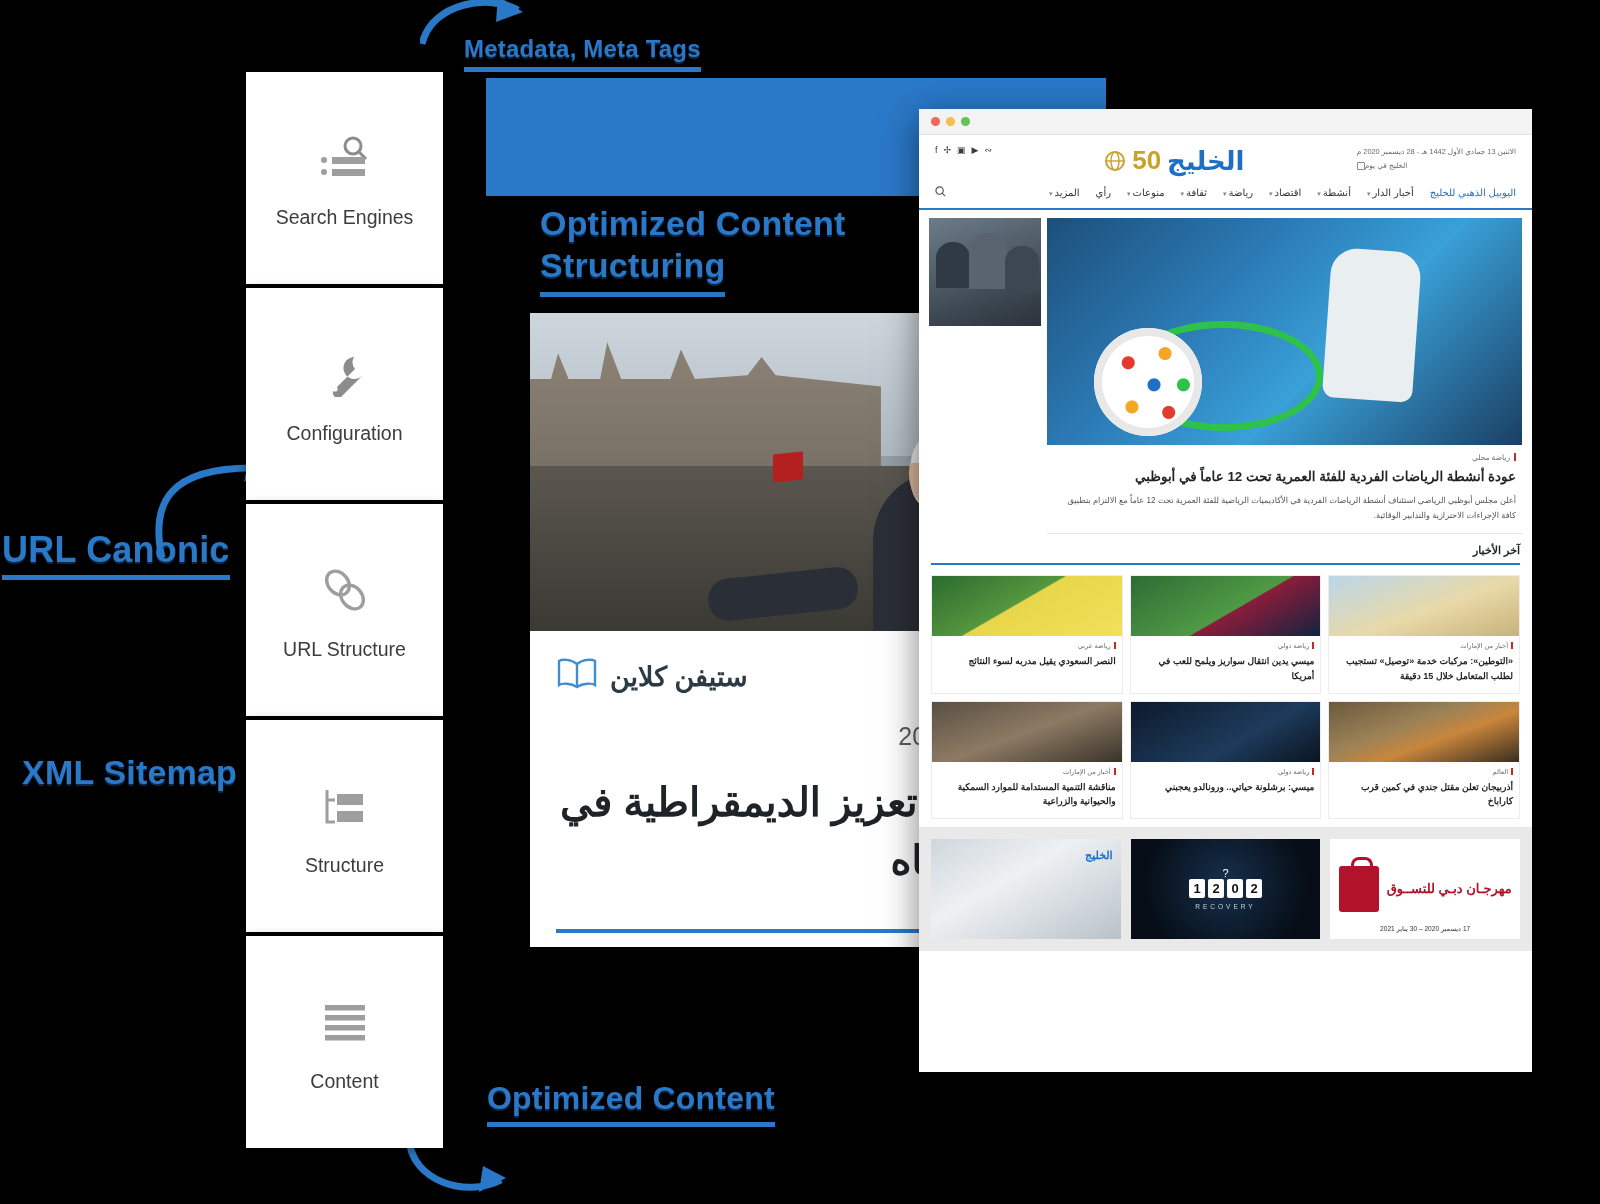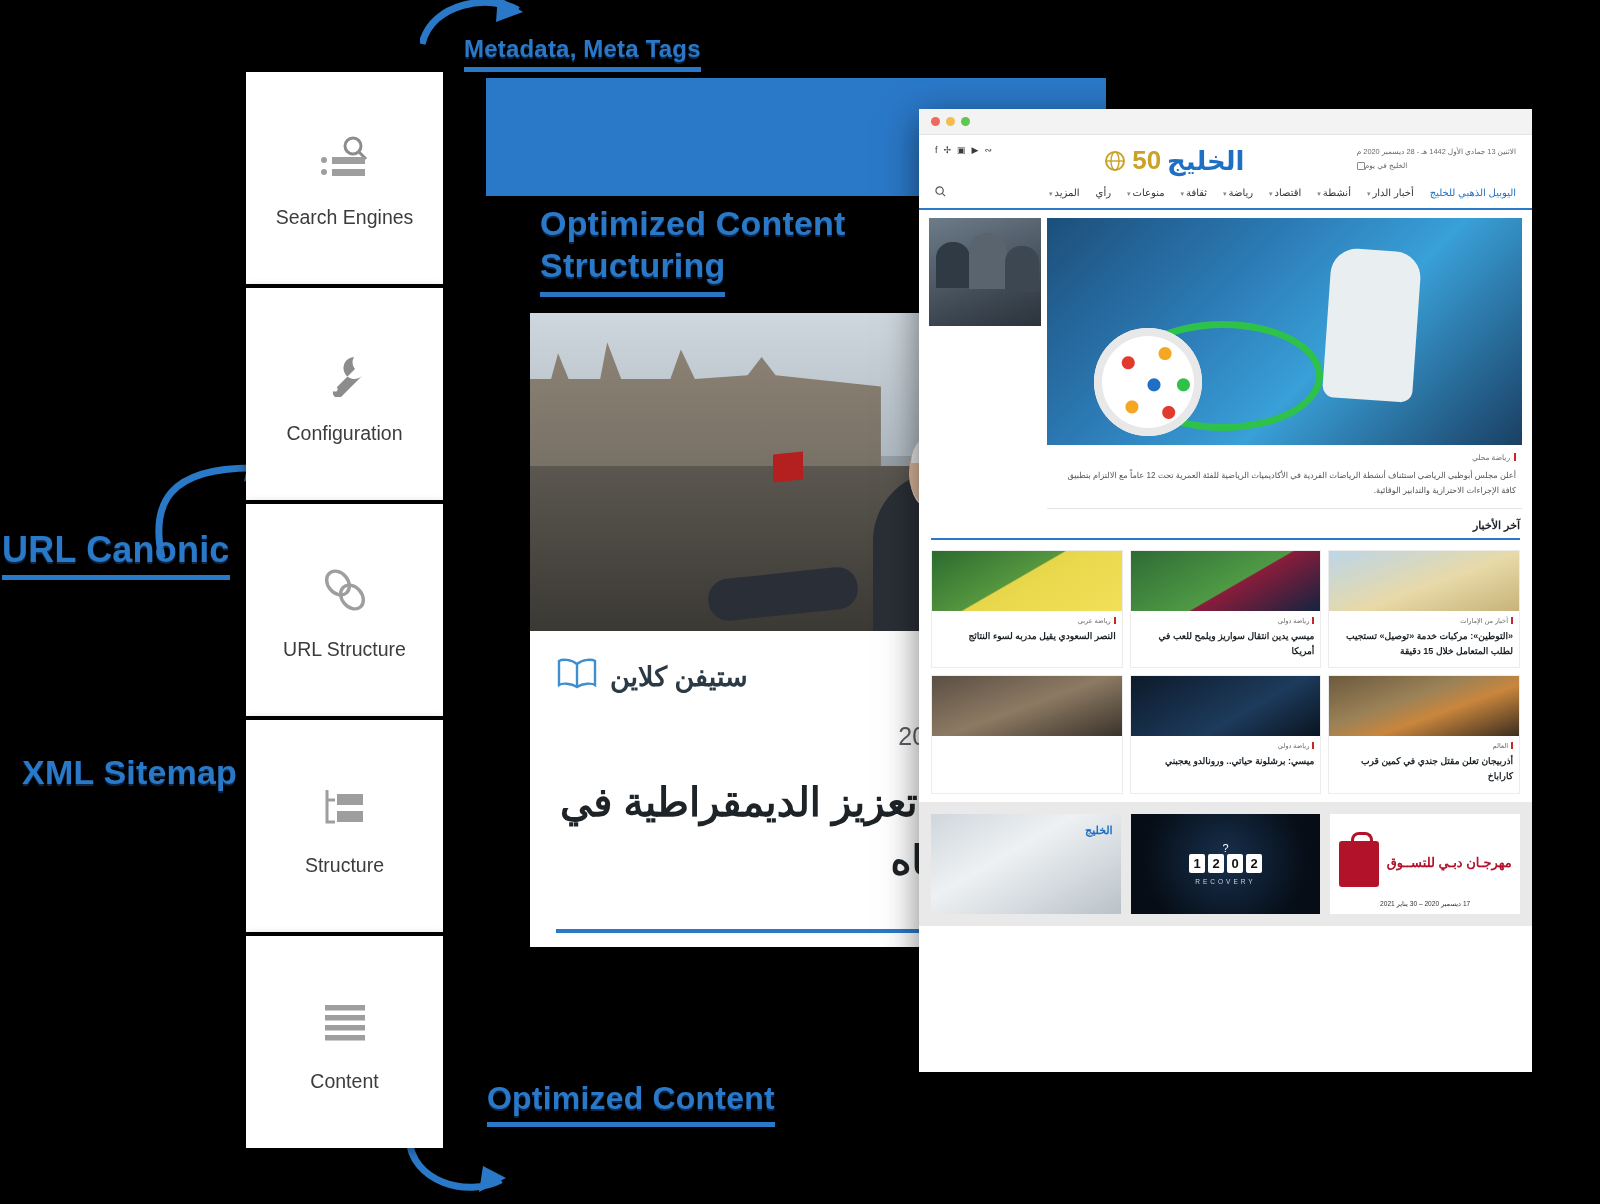--- a/index.html
+++ b/index.html
@@ -381,20 +381,21 @@
       <div class="hero">
         <div class="hero-main">
           <div class="hm-img">
             <div class="kid"></div>
               <div class="bike"></div>
               <div class="wheel"></div>
               <div class="dots"></div>
           </div>
           <div class="hm-body">
             <div class="kicker"><span class="bar"></span><span>رياضة محلي</span></div>
+            <div class="hm-title">عودة أنشطة الرياضات الفردية للفئة العمرية تحت 12 عاماً في أبوظبي</div>
             <div class="hm-desc">أعلن مجلس أبوظبي الرياضي استئناف أنشطة الرياضات الفردية في الأكاديميات الرياضية للفئة العمرية تحت 12 عاماً مع الالتزام بتطبيق كافة الإجراءات الاحترازية والتدابير الوقائية.</div>
           </div>
         </div>
         <div class="hero-side">
           <div class="hs-img">
             <div class="p1"></div>
               <div class="p2"></div>
               <div class="p3"></div>
           </div>
         </div>
@@ -435,20 +436,24 @@
         </div>
         <div class="ncard">
           <div class="img img-e"></div>
           <div class="txt">
             <div class="k"><span class="bar"></span><span>رياضة دولي</span></div>
             <div class="t">ميسي: برشلونة حياتي.. ورونالدو يعجبني</div>
           </div>
         </div>
         <div class="ncard">
           <div class="img img-d"></div>
+          <div class="txt">
+            <div class="k"><span class="bar"></span><span>أخبار من الإمارات</span></div>
+            <div class="t">مناقشة التنمية المستدامة للموارد السمكية والحيوانية والزراعية</div>
+          </div>
         </div>
       </div>
 
       <div class="promos">
         <div class="promo p3">
           <div style="display:flex;align-items:center;gap:8px;">
             <div style="text-align:right;">
               <div class="dsf-t">مهرجـان دبـي للتســوق</div>
             </div>
             <div class="bag"></div>

